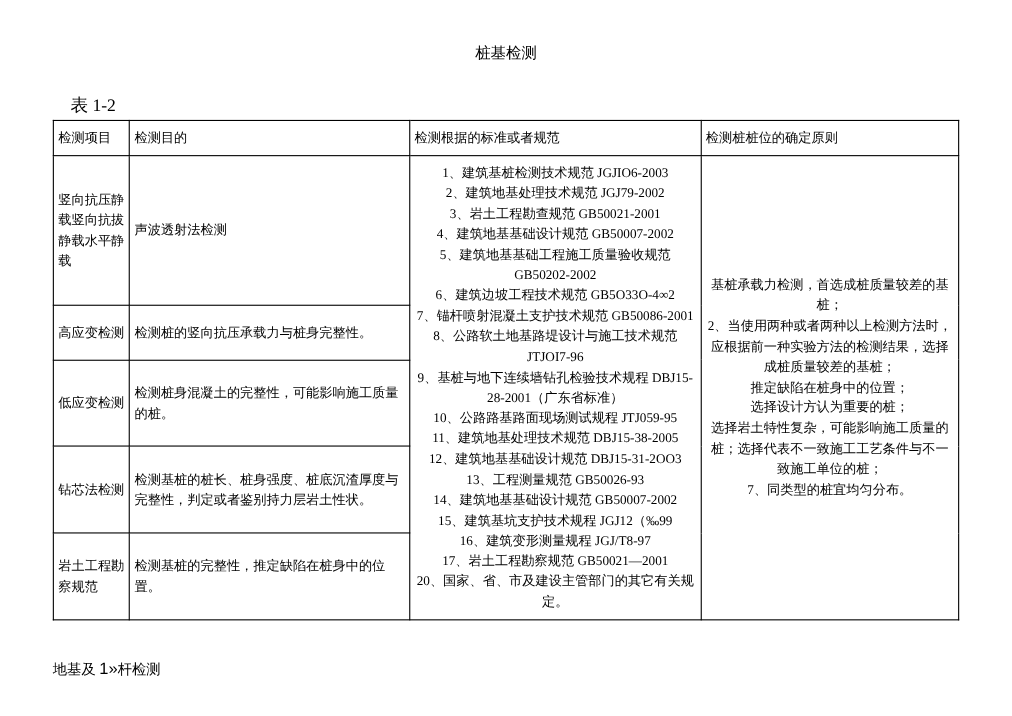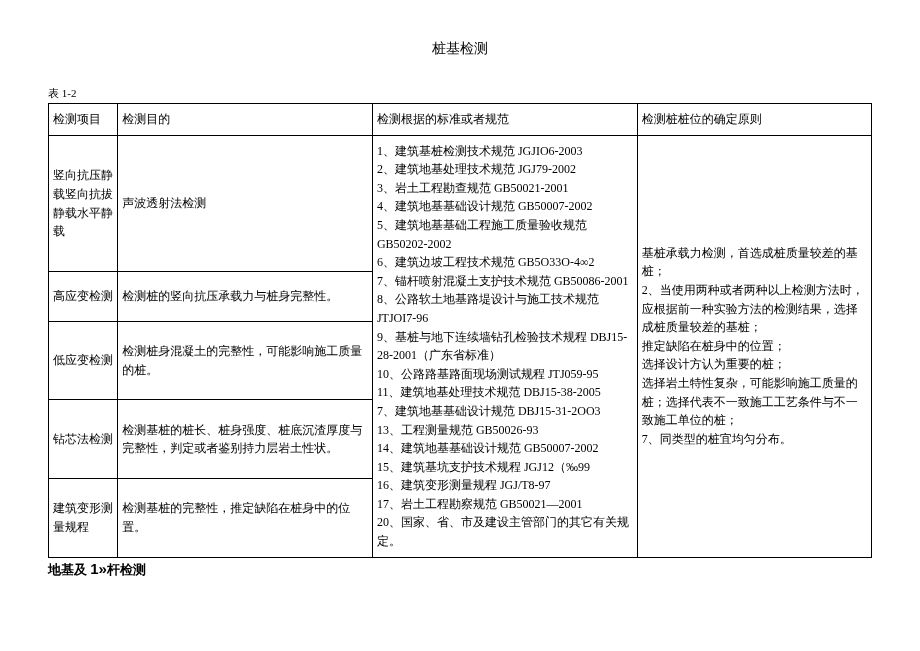--- a/index.html
+++ b/index.html
@@ -12,50 +12,51 @@
       box-sizing: border-box;
       color: #000;
     }
     .title {
       text-align: center;
       font-weight: normal;
       font-size: 14px;
       margin-bottom: 28px;
     }
     .table-label {
-      font-size: 11px;
+      font-size: 16px;
       margin-bottom: 2px;
+      margin-left: 16px;
     }
     table {
       border-collapse: collapse;
       width: 100%;
       table-layout: fixed;
       padding-left: 44px;
     }
     td {
       border: 1px solid #000;
       padding: 6px 4px;
       vertical-align: middle;
       line-height: 1.55;
       font-size: 12px;
     }
     .col-item { width: 68px; }
     .col-purpose { width: 250px; }
     .col-basis { width: 260px; }
     .col-principle { width: 230px; }
     .subtitle {
-      margin-top: 2px;
+      margin-top: 36px;
       font-size: 13px;
-      font-weight: bold;
+      font-weight: normal;
     }
     .subtitle .big {
       font-size: 15px;
       font-family: Arial, sans-serif;
     }
-    .std-line { white-space: normal; }
+    .std-line { white-space: normal; text-align: center; }
   </style>
 </head>
 <body>
 
 <div class="title">桩基检测</div>
 
 <div class="table-label">表 1-2</div>
 
 <table>
   <colgroup>
@@ -79,21 +80,21 @@
           <div class="std-line">2、建筑地基处理技术规范 JGJ79-2002</div>
           <div class="std-line">3、岩土工程勘查规范 GB50021-2001</div>
           <div class="std-line">4、建筑地基基础设计规范 GB50007-2002</div>
           <div class="std-line">5、建筑地基基础工程施工质量验收规范 GB50202-2002</div>
           <div class="std-line">6、建筑边坡工程技术规范 GB5O33O-4∞2</div>
           <div class="std-line">7、锚杆喷射混凝土支护技术规范 GB50086-2001</div>
           <div class="std-line">8、公路软土地基路堤设计与施工技术规范 JTJOI7-96</div>
           <div class="std-line">9、基桩与地下连续墙钻孔检验技术规程 DBJ15-28-2001（广东省标准）</div>
           <div class="std-line">10、公路路基路面现场测试规程 JTJ059-95</div>
           <div class="std-line">11、建筑地基处理技术规范 DBJ15-38-2005</div>
-          <div class="std-line">7、建筑地基基础设计规范 DBJ15-31-2OO3</div>
+          <div class="std-line">12、建筑地基基础设计规范 DBJ15-31-2OO3</div>
           <div class="std-line">13、工程测量规范 GB50026-93</div>
           <div class="std-line">14、建筑地基基础设计规范 GB50007-2002</div>
           <div class="std-line">15、建筑基坑支护技术规程 JGJ12（‰99</div>
           <div class="std-line">16、建筑变形测量规程 JGJ/T8-97</div>
           <div class="std-line">17、岩土工程勘察规范 GB50021—2001</div>
           <div class="std-line">20、国家、省、市及建设主管部门的其它有关规定。</div>
         </td>
     <td rowspan="5" id="principle-cell">
           <div class="std-line">基桩承载力检测，首选成桩质量较差的基桩；</div>
           <div class="std-line">2、当使用两种或者两种以上检测方法时，应根据前一种实验方法的检测结果，选择成桩质量较差的基桩；</div>
@@ -109,21 +110,21 @@
   </tr>
   <tr>
     <td>低应变检测</td>
     <td>检测桩身混凝土的完整性，可能影响施工质量的桩。</td>
   </tr>
   <tr>
     <td>钻芯法检测</td>
     <td>检测基桩的桩长、桩身强度、桩底沉渣厚度与完整性，判定或者鉴别持力层岩土性状。</td>
   </tr>
   <tr>
-    <td>建筑变形测量规程</td>
+    <td>岩土工程勘察规范</td>
     <td>检测基桩的完整性，推定缺陷在桩身中的位置。</td>
   </tr>
 </tbody>
   </table>
 
 <div class="subtitle">
   <span>地基及 </span><span class="big">1»</span><span>杆检测</span>
 </div>
 
 </body></html>

